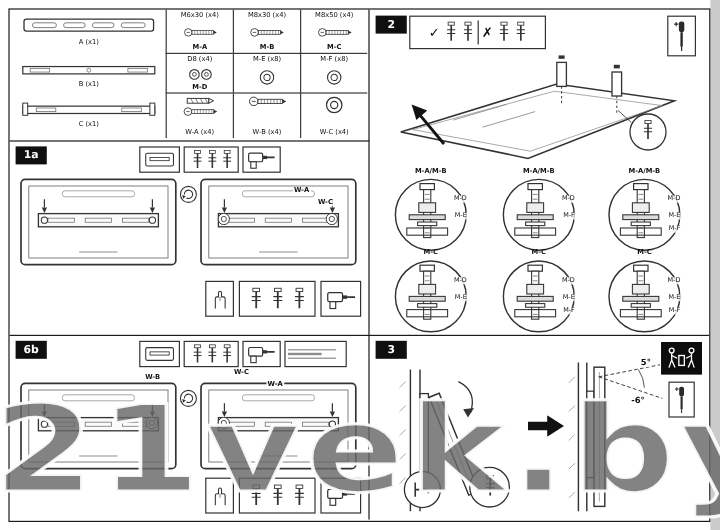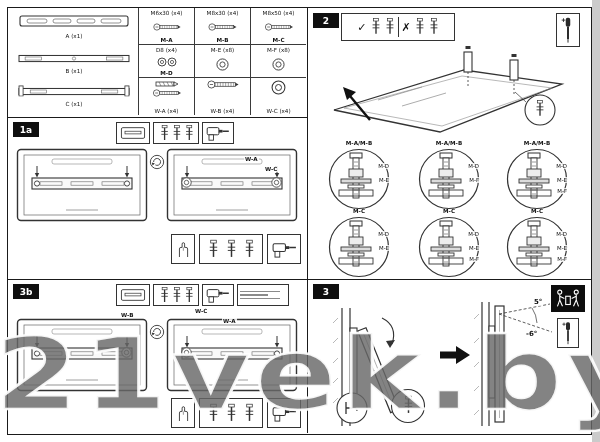--- a/index.html
+++ b/index.html
@@ -294,21 +294,21 @@
       </div>
       <div class="ib" style="width:34px;height:30px">
         <svg width="27" height="19" viewBox="0 0 28 20">
             <use href="#sym-drill"></use>
           </svg>
       </div>
     </div>
   </div>
 
   <div class="sec br" style="left:0;top:272px;width:300px;height:153px">
-    <div class="num" style="left:5px;top:4px">3b</div>
+    <div class="num" style="left:5px;top:4px">6b</div>
     <div class="hicons" style="left:108px;top:4px">
       <div class="ib" style="width:34px">
         <svg width="28" height="16" viewBox="0 0 30 18">
             <rect x="2" y="3" width="26" height="12" rx="1.5" fill="#fff" stroke="#333" stroke-width="1"></rect>
             <rect x="6" y="7" width="18" height="3" fill="none" stroke="#333" stroke-width="0.8"></rect>
           </svg>
       </div>
       <div class="ib" style="width:46px">
         <svg width="40" height="19" viewBox="0 0 42 20">
             <use href="#sym-stack" x="3" y="0" width="12" height="20"></use>

